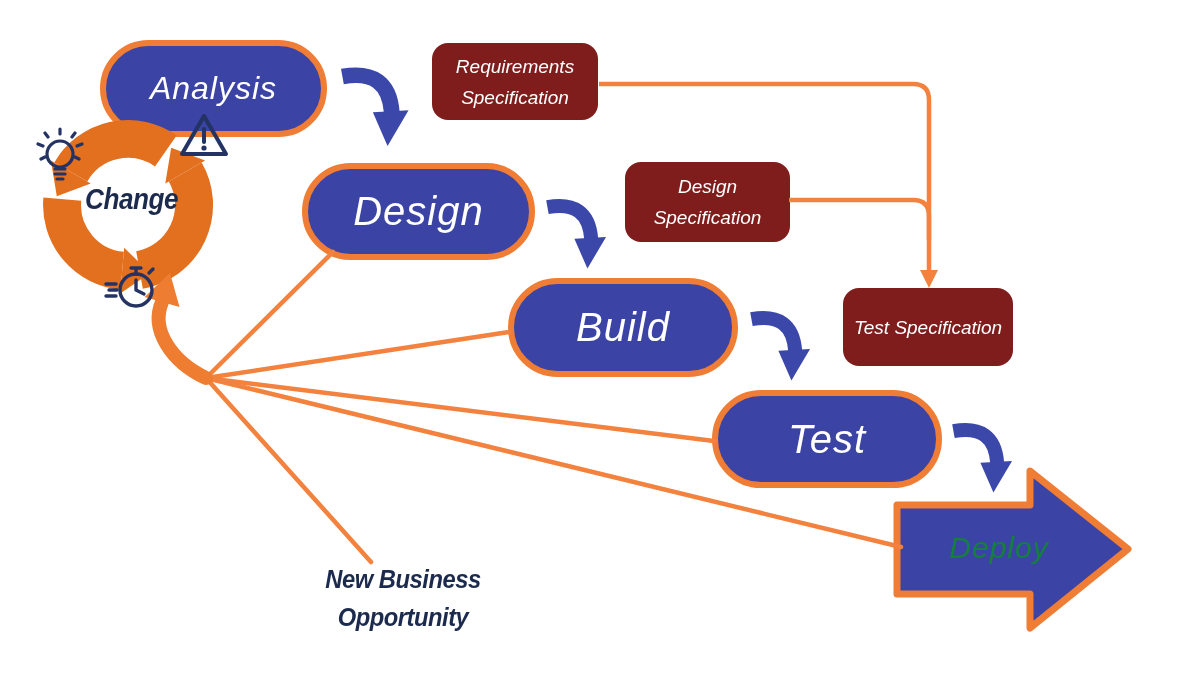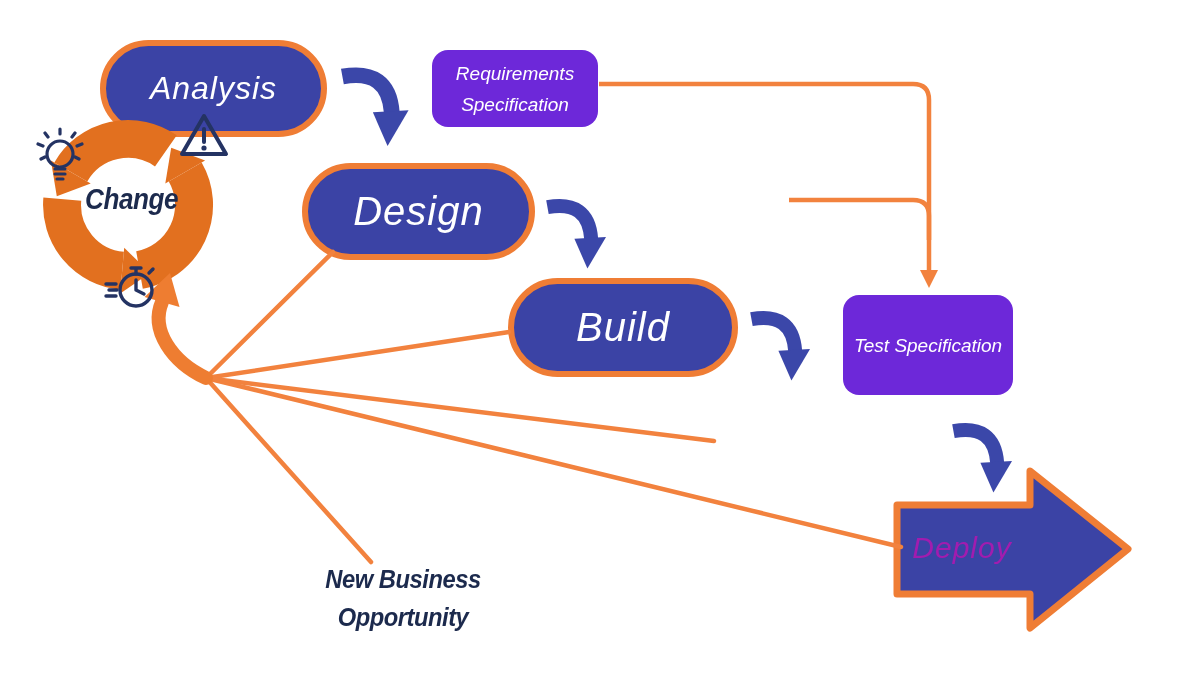--- a/index.html
+++ b/index.html
@@ -9,56 +9,62 @@
     font-style:italic;
   }
   .pill{
     position:absolute;box-sizing:border-box;
     background:#3B43A5;border:6px solid #EF7D35;border-radius:999px;
     display:flex;align-items:center;justify-content:center;
     color:#ffffff;font-size:40px;letter-spacing:1px;z-index:1;
   }
   .spec{
     position:absolute;box-sizing:border-box;
-    background:#6d28d9;border-radius:16px;
+    background:#7f1d1d;border-radius:16px;
     display:flex;align-items:center;justify-content:center;text-align:center;
-    color:#ffffff;font-size:19px;line-height:31px;padding:4px 10px;z-index:1;margin-top:7px;
+    color:#ffffff;font-size:19px;line-height:31px;padding:4px 10px;z-index:1;
   }
   #flow-svg{position:absolute;left:0;top:0;z-index:2;pointer-events:none;}
   .icon-box{position:absolute;z-index:3;}
   .navy-label{
     position:absolute;color:#1C2A4D;font-weight:bold;z-index:3;
     letter-spacing:-0.5px;
   }
   #change-label{left:85px;top:183px;font-size:29px;transform:scaleX(0.9);transform-origin:left center;}
   #nbo-label{left:288px;top:560px;width:230px;text-align:center;font-size:25px;line-height:38px;transform:scaleX(0.95);transform-origin:center;}
   #deploy-label{
-    position:absolute;left:903px;top:531px;width:118px;text-align:center;
-    color:#a21caf;font-size:30px;letter-spacing:1px;z-index:3;
+    position:absolute;left:940px;top:531px;width:118px;text-align:center;
+    color:#15803d;font-size:30px;letter-spacing:1px;z-index:3;
   }
 </style>
 </head>
 <body>
 
 <div id="canvas">
 
   <div class="pill" style="left:100px;top:40px;width:227px;height:97px;font-size:32px;">
     <span>Analysis</span>
   </div>
   <div class="pill" style="left:302px;top:163px;width:233px;height:97px;">
     <span>Design</span>
   </div>
   <div class="pill" style="left:508px;top:278px;width:230px;height:99px;">
     <span>Build</span>
   </div>
+  <div class="pill" style="left:712px;top:390px;width:230px;height:98px;">
+    <span>Test</span>
+  </div>
 
   <div class="spec" style="left:432px;top:43px;width:166px;height:77px;">
     <span>Requirements Specification</span>
   </div>
-  <div class="spec" style="left:843px;top:288px;width:170px;height:100px;text-align:center;">
+  <div class="spec" style="left:625px;top:162px;width:165px;height:80px;">
+    <span>Design Specification</span>
+  </div>
+  <div class="spec" style="left:843px;top:288px;width:170px;height:78px;text-align:center;">
     <span>Test Specification</span>
   </div>
 
   <svg id="flow-svg" width="1200" height="676" viewBox="0 0 1200 676">
 
     <polygon points="897,505 1030,505 1030,471 1128,549 1030,628 1030,594 897,594" fill="#3B43A5" stroke="#EF7D35" stroke-width="7" stroke-linejoin="round"></polygon>
 
     <g stroke="#F2823E" stroke-width="4.5" stroke-linecap="round">
       <line x1="206" y1="378" x2="333" y2="252"></line>
       <line x1="206" y1="378" x2="509" y2="332"></line>

